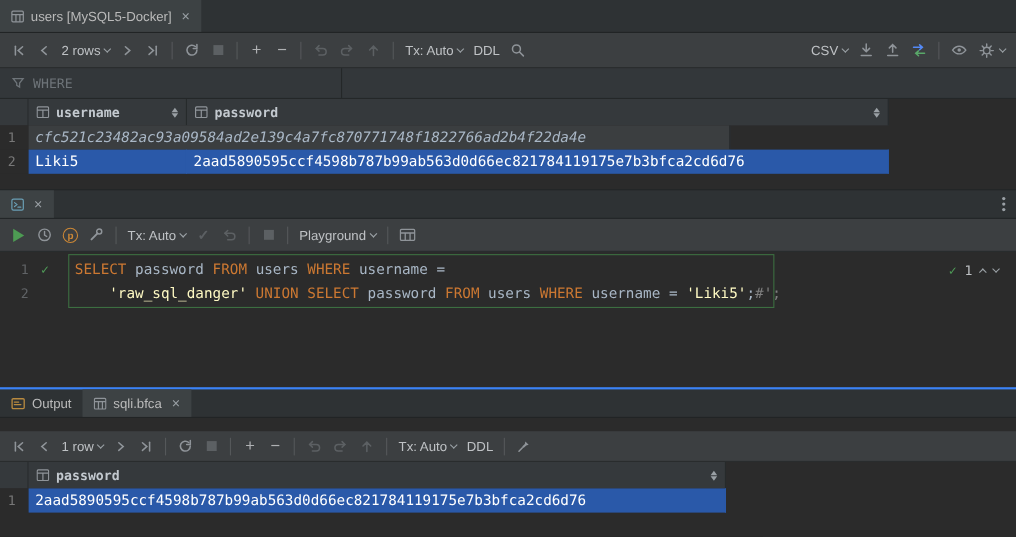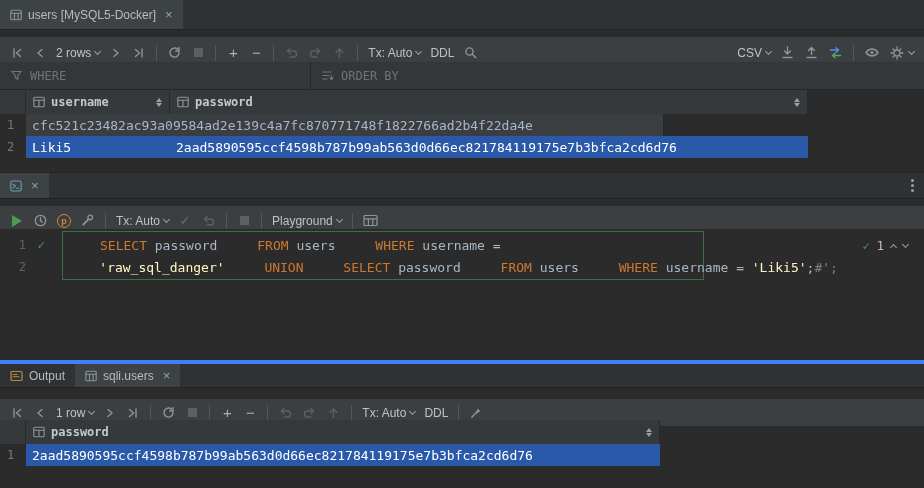--- a/index.html
+++ b/index.html
@@ -10,21 +10,21 @@
 
   
   .bar{position:absolute;left:0;right:0;display:flex;align-items:center;}
   .tabbar{background:#2e3234;border-bottom:1px solid #212425;}
   .tabbar-top{top:0;height:30px;}
   .tab{height:100%;display:flex;align-items:center;gap:6px;padding:0 10px;
        font-size:12px;color:#bbbbbb;background:#3d4244;}
   .tab.plain{background:transparent;}
   .close{color:#9aa0a5;font-size:13px;margin-left:3px;line-height:1;}
 
-  .toolbar{background:#3c3f41;border-bottom:1px solid #292c2d;padding:0 6px;gap:1px;margin-top:7px;}
+  .toolbar{background:#3c3f41;border-bottom:1px solid #292c2d;padding:0 6px;gap:1px;}
   .toolbar-top{top:30px;height:32px;}
   .tbtn{height:22px;min-width:22px;display:flex;align-items:center;justify-content:center;
         gap:4px;padding:0 4px;border-radius:3px;}
   .tsep{width:1px;height:16px;background:#55585a;margin:0 5px;}
   .tlabel{font-size:12px;color:#bfc2c5;white-space:nowrap;}
   .sym{font-size:15px;color:#afb1b3;line-height:1;}
   .chev{width:5px;height:5px;border-right:1.4px solid #9aa0a5;border-bottom:1.4px solid #9aa0a5;
         transform:rotate(45deg);margin-top:-3px;}
   .chev.up{transform:rotate(-135deg);margin-top:3px;}
   .rightgrp{margin-left:auto;display:flex;align-items:center;gap:1px;}
@@ -44,21 +44,21 @@
   .tri{width:0;height:0;border-left:3px solid transparent;border-right:3px solid transparent;}
   .tri.up{border-bottom:4px solid #9aa0a5;}
   .tri.dn{border-top:4px solid #9aa0a5;}
 
   .grow{position:absolute;display:flex;height:22px;font-family:"DejaVu Sans Mono",monospace;
         font-size:13px;color:#a9b7c6;}
   .gnum{width:26px;display:flex;align-items:center;padding-left:7px;color:#787878;
         font-size:12px;background:#2b2b2b;}
   .gcell{display:flex;align-items:center;padding:0 6px;border-right:1px solid #242728;
          overflow:hidden;white-space:nowrap;}
-  .cell-alt{background:#3b3e40;}
+  .cell-alt{background:#3b3e40;font-style:italic;}
   .sel{background:#2a59a9;color:#ffffff;border-right-color:#2a59a9;}
 
   
   .tabbar-console{top:172px;height:27px;border-top:1px solid #222526;}
   .toolbar-console{top:199px;height:30px;}
   .play{width:0;height:0;border-left:10px solid #4d9b53;border-top:6px solid transparent;
         border-bottom:6px solid transparent;}
   .pbadge{width:14px;height:14px;border-radius:50%;border:1.5px solid #cb8736;color:#cb8736;
           font-size:9px;font-weight:bold;display:flex;align-items:center;justify-content:center;}
   .okmark{color:#4f9b57;font-weight:bold;font-size:12px;line-height:1;}
@@ -69,29 +69,29 @@
 
   
   .editor{position:absolute;top:229px;left:0;width:924px;height:135px;background:#2b2b2b;
           font-family:"DejaVu Sans Mono",monospace;font-size:13px;}
   .execbox{position:absolute;left:62px;top:2px;width:642px;height:49px;border:1px solid #3c6e41;}
   .eline{position:absolute;left:0;height:22px;display:flex;align-items:center;white-space:pre;}
   .ln{width:26px;text-align:right;color:#606366;font-size:12px;}
   .gicon{width:30px;display:flex;justify-content:center;}
   .code{padding-left:12px;display:flex;}
   .tk{white-space:pre;}
-  .tk.kw{color:#cc7832;margin-left:32px;}
+  .tk.kw{color:#cc7832;}
   .tk.pl{color:#a9b7c6;}
   .tk.str{color:#fef9c3;}
   .tk.cmt{color:#808080;}
   .inspect{position:absolute;right:16px;top:10px;display:flex;align-items:center;gap:7px;
            color:#bfc2c5;font-size:12px;}
 
   
-  .tabbar-bottom{top:360px;height:28px;border-top:4px solid #3b82f6;}
+  .tabbar-bottom{top:352px;height:28px;border-top:2px solid #3b82f6;}
   .toolbar-bottom{top:392px;height:28px;}
   .bhdr{top:420px;}
   .brow{top:444px;}
 </style>
 </head>
 <body>
 
 <div class="root">
 
   <div class="bar tabbar tabbar-top">
@@ -223,27 +223,20 @@
   </div>
 
   <div class="bar filterbar">
     <div class="fsec" style="width:310px;">
       <svg width="13" height="13" viewBox="0 0 13 13">
         <path d="M2 2.5h9L7.8 6.5v3.6L5.2 8.6V6.5Z" fill="none" stroke="#6e7479" stroke-width="1.2"></path>
       </svg>
       <span>WHERE</span>
     </div>
     <div class="fdiv"></div>
-    <div class="fsec">
-      <svg width="13" height="13" viewBox="0 0 13 13">
-        <path d="M2 3h8M2 6.5h6M2 10h4" stroke="#6e7479" stroke-width="1.2" stroke-linecap="round"></path>
-        <path d="M10.5 6.5v4M9 9l1.5 1.7L12 9" fill="none" stroke="#6e7479" stroke-width="1.2" stroke-linecap="round"></path>
-      </svg>
-      <span>ORDER BY</span>
-    </div>
   </div>
 
   <div class="gridhdr" style="top:90px;left:0;width:808px;">
     <div class="hcorner"></div>
     <div class="hcell" style="width:144px;">
       <svg width="12" height="12" viewBox="0 0 12 12">
         <rect x="0.8" y="1.2" width="10.4" height="9.6" rx="1" fill="none" stroke="#8f9499" stroke-width="1.1"></rect>
         <path d="M0.8 4.2h10.4M6 4.2v6.6" stroke="#8f9499" stroke-width="1.1" fill="none"></path>
       </svg>
       <span>username</span>
@@ -376,21 +369,21 @@
         <rect x="1" y="1.5" width="11" height="9" rx="1" fill="none" stroke="#b98a3f" stroke-width="1.2"></rect>
         <path d="M3 4.5h4M3 6.8h6" stroke="#b98a3f" stroke-width="1.1" stroke-linecap="round"></path>
       </svg>
       <span>Output</span>
     </div>
     <div class="tab">
       <svg width="12" height="12" viewBox="0 0 12 12">
         <rect x="0.8" y="1.2" width="10.4" height="9.6" rx="1" fill="none" stroke="#8f9499" stroke-width="1.1"></rect>
         <path d="M0.8 4.2h10.4M4.5 4.2v6.6M8.1 4.2v6.6" stroke="#8f9499" stroke-width="1.1" fill="none"></path>
       </svg>
-      <span>sqli.users</span>
+      <span>sqli.bfca</span>
       <span class="close">×</span>
     </div>
   </div>
 
   <div class="bar toolbar toolbar-bottom">
     <div class="tbtn">
       <svg width="14" height="14" viewBox="0 0 14 14">
         <path d="M4 3v8" stroke="#8f9499" stroke-width="1.4" fill="none" stroke-linecap="round"></path>
         <path d="M10.5 3.5 6.5 7l4 3.5" stroke="#8f9499" stroke-width="1.4" fill="none" stroke-linecap="round"></path>
       </svg>

